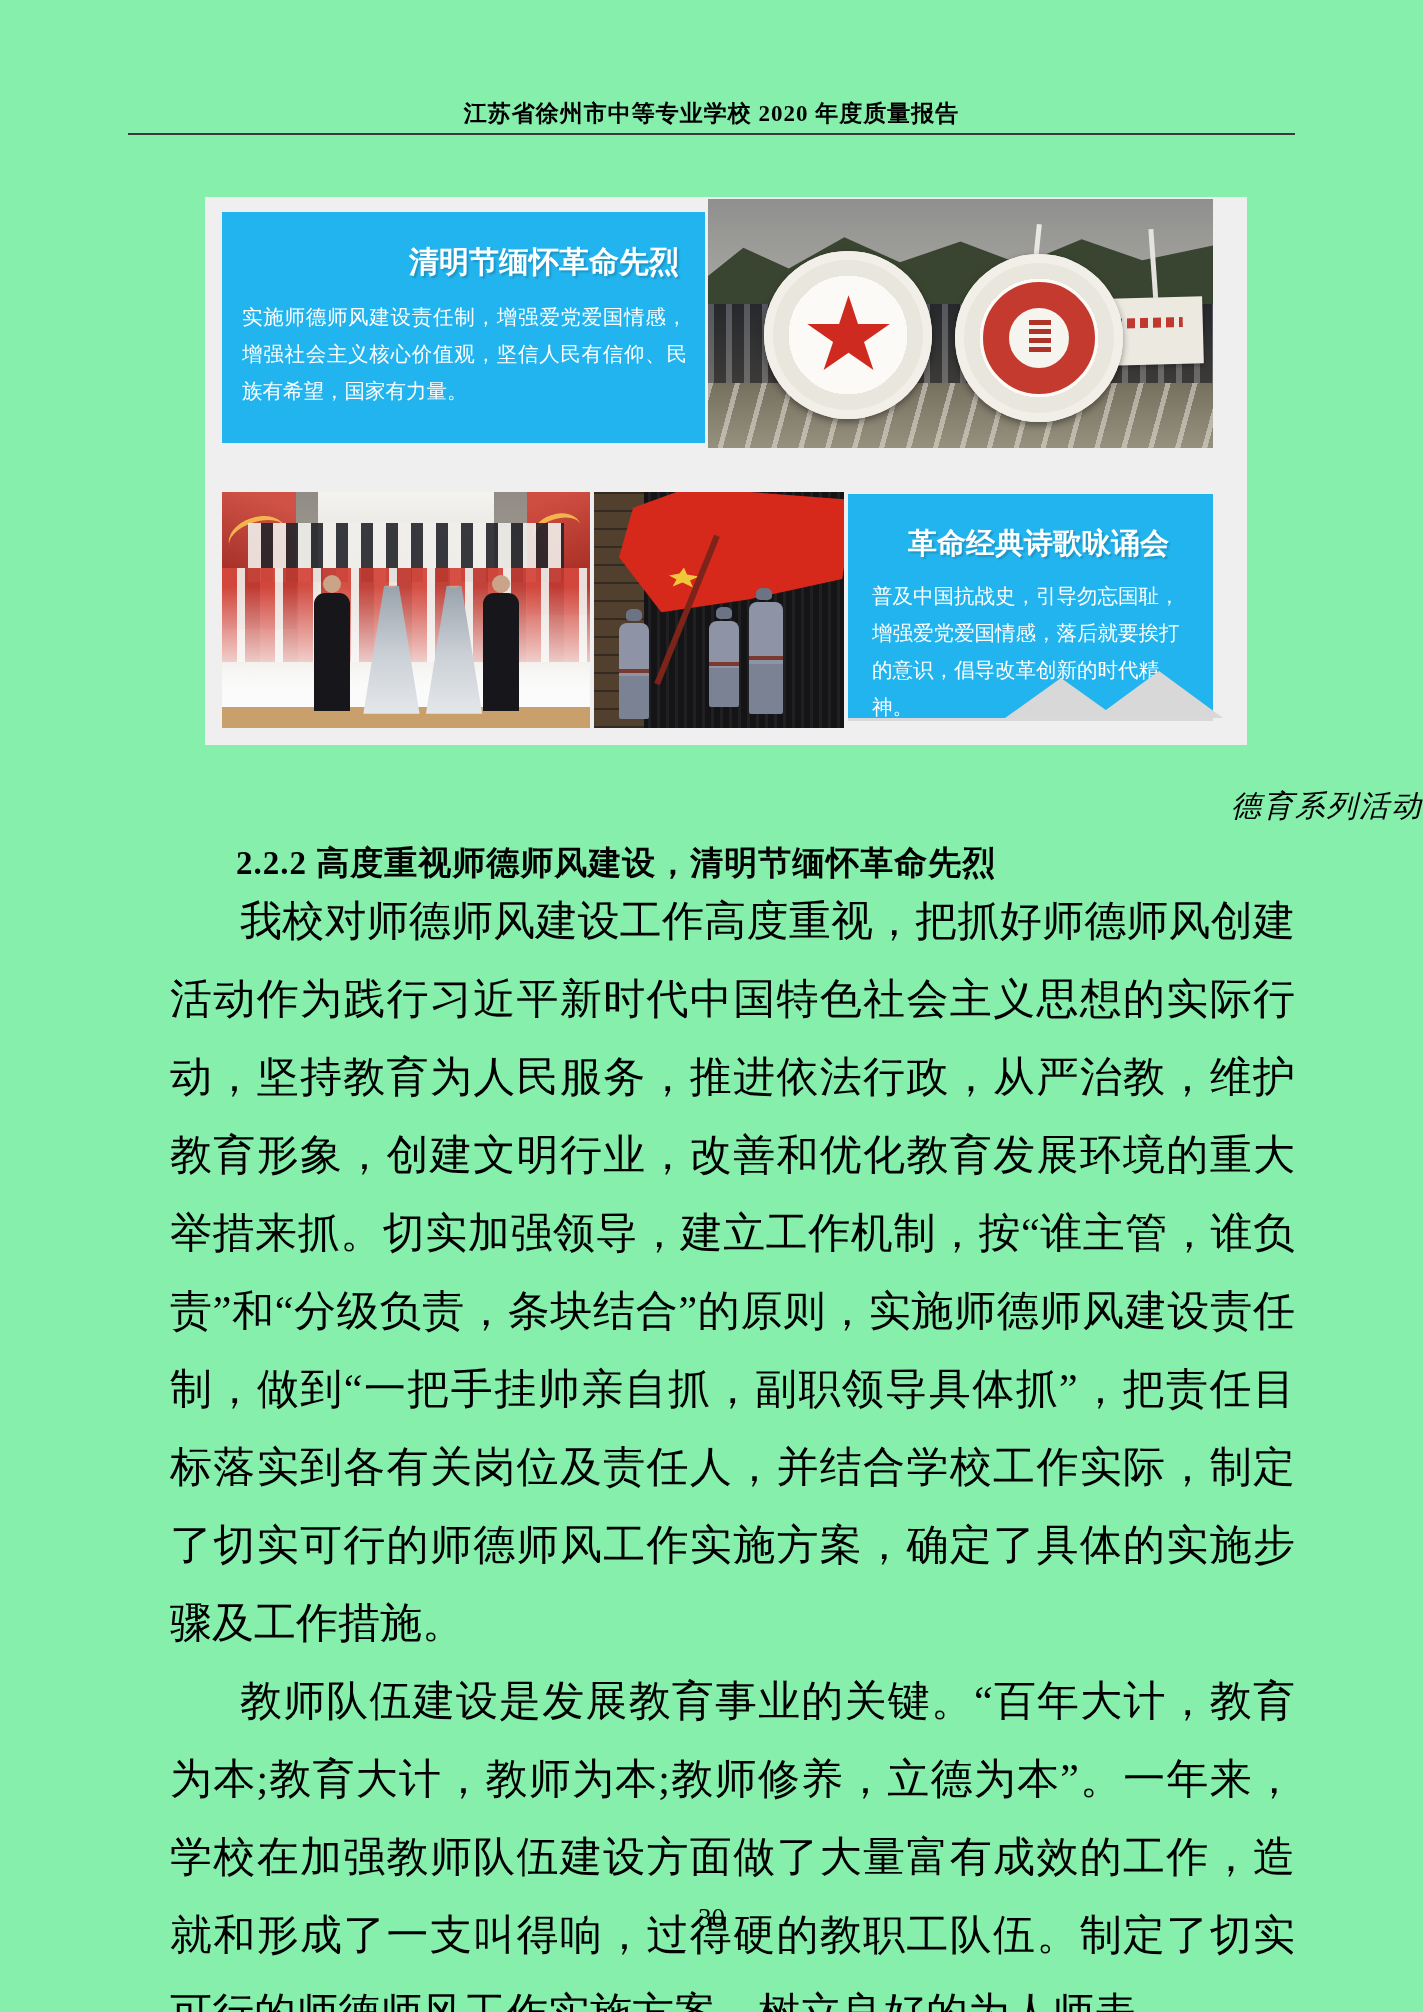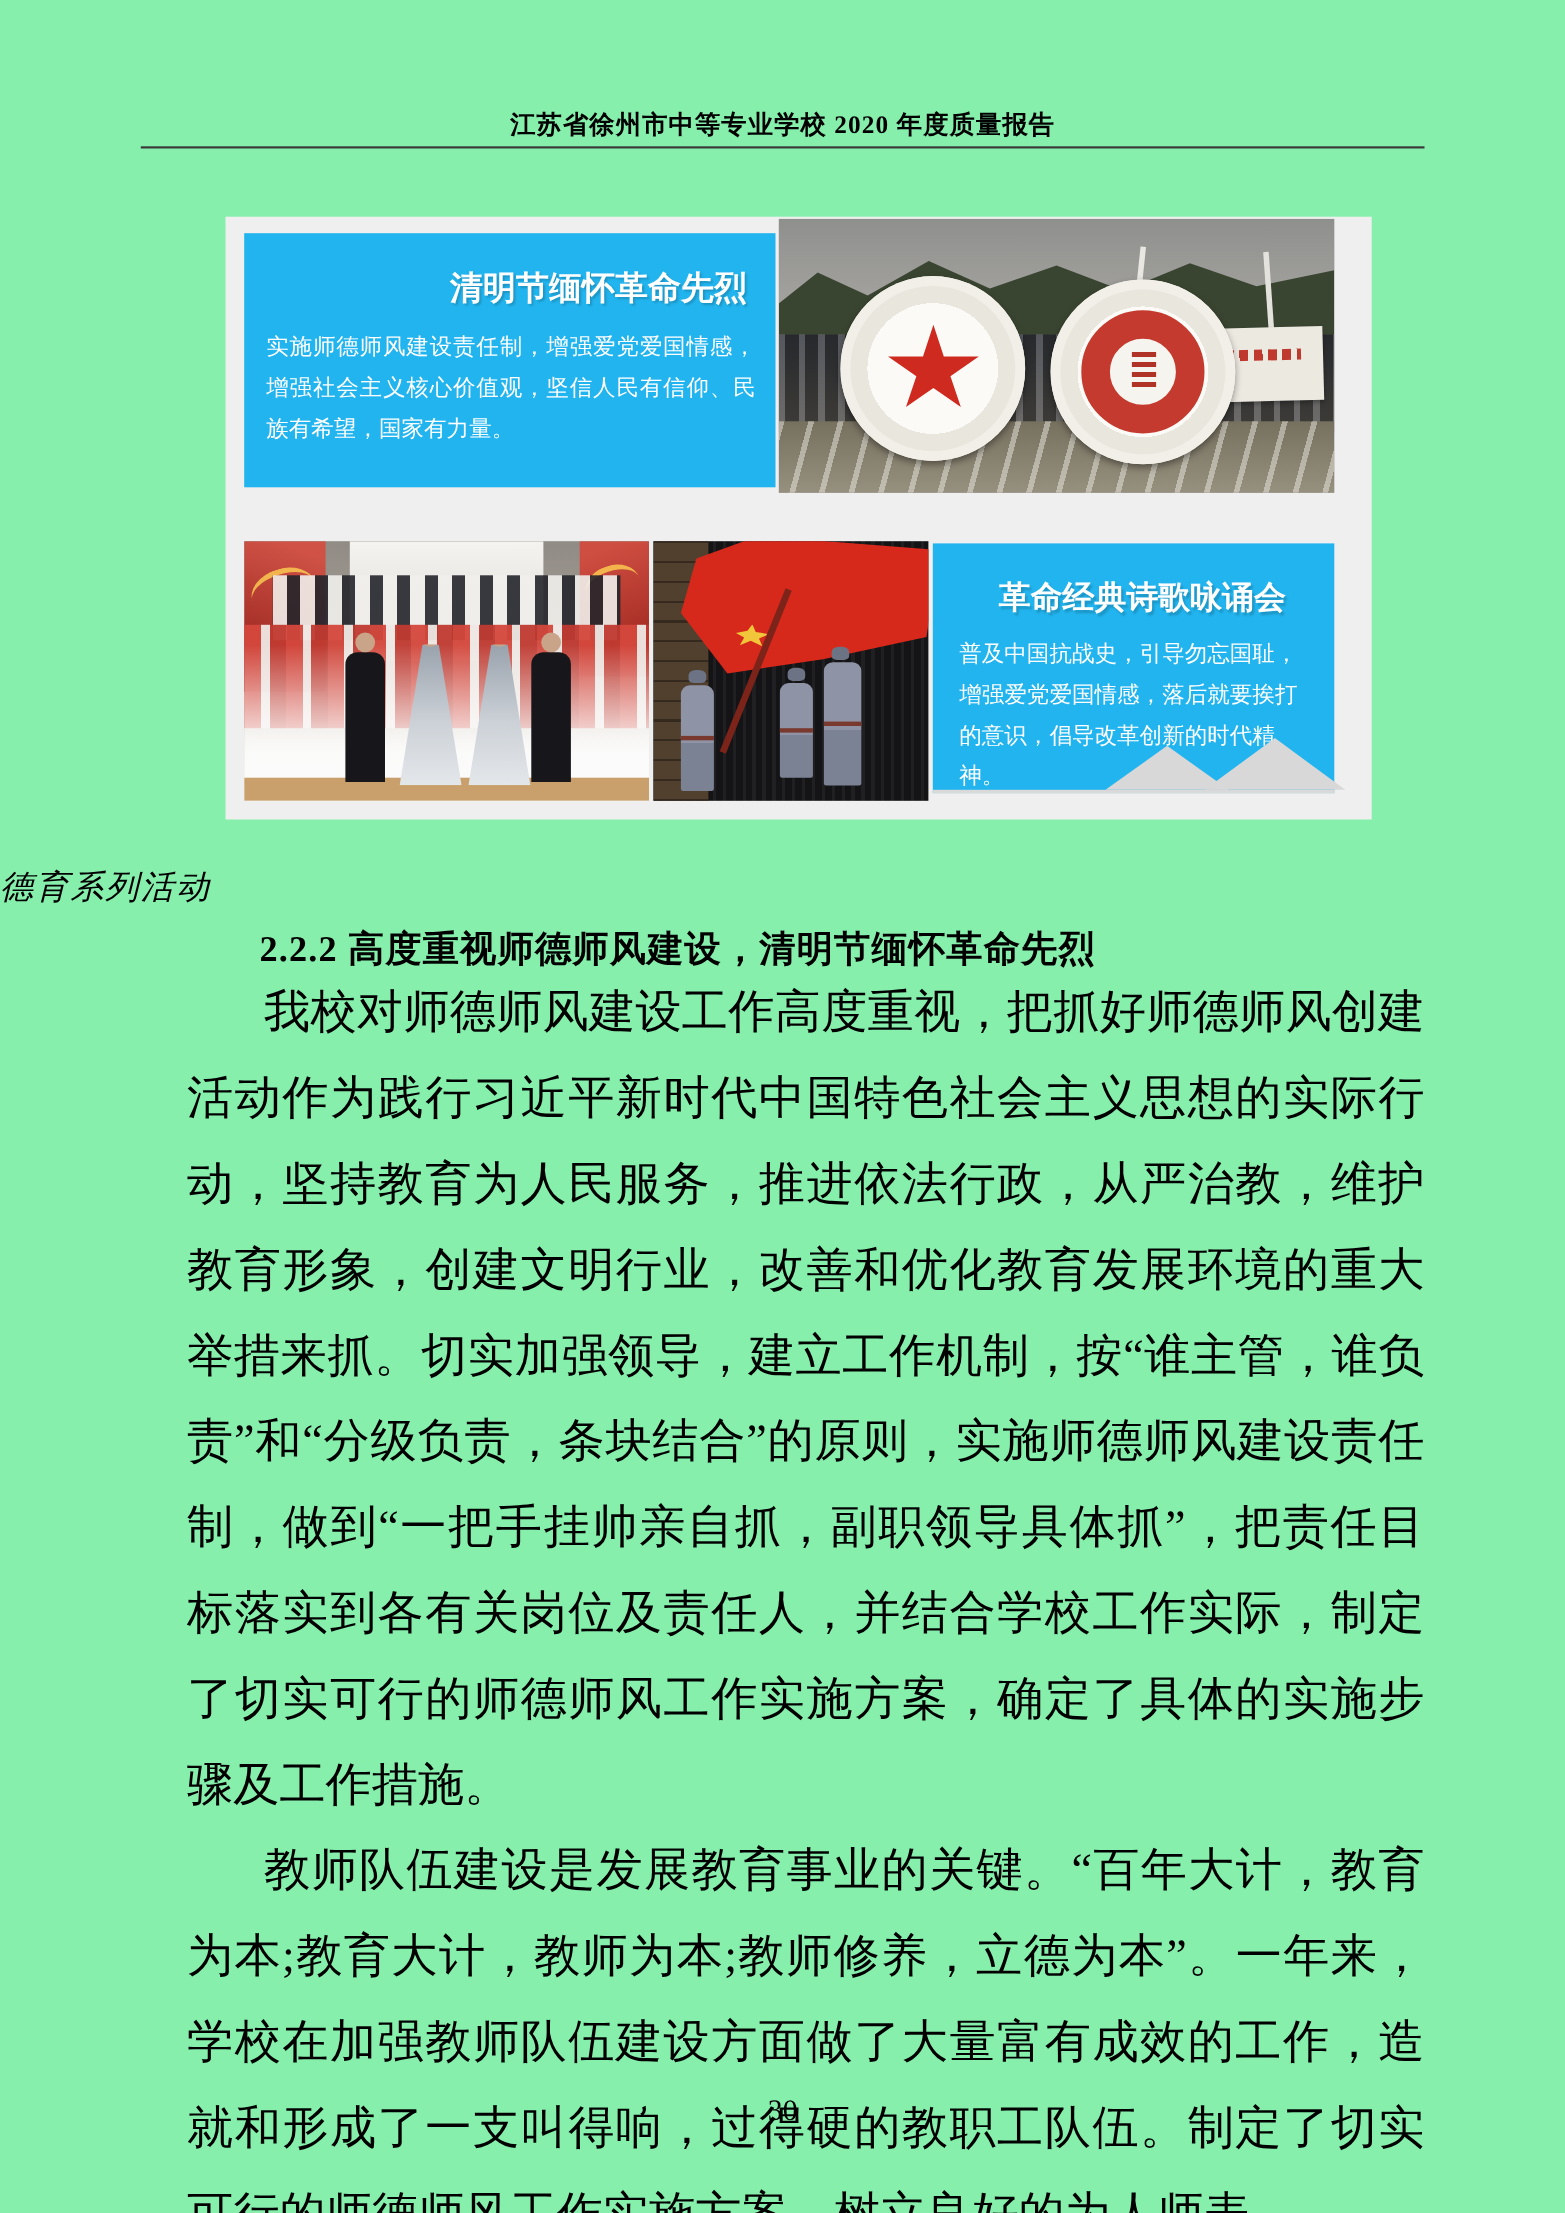--- a/index.html
+++ b/index.html
@@ -16,21 +16,21 @@
     position:absolute;top:133px;left:128px;width:1167px;height:0;
     border-top:2px solid #3a3a3a;
   }
   
   .figure-area{
     position:absolute;left:205px;top:197px;width:1042px;height:548px;
     background:var(--color-panel_gray,#EFEFEF);
   }
   .blue-panel{
     position:absolute;background:var(--color-panel_blue,#22B4EE);color:#fff;
-    font-family:Liberation Mono, monospace;box-sizing:border-box;
+    font-family:Liberation Serif, serif;box-sizing:border-box;
   }
   .blue-panel-top{left:17px;top:15px;width:483px;height:231px;}
   .blue-panel-top .panel-title{
     margin:30px 26px 0 0;text-align:right;font-size:30px;font-weight:bold;
     text-shadow:2px 2px 2px rgba(0,0,0,.18);
   }
   .blue-panel-top .panel-body{
     margin:16px 18px 0 20px;font-size:20.5px;line-height:37px;text-align:justify;
   }
   .blue-panel-bottom{
@@ -107,21 +107,21 @@
     clip-path:polygon(0 40%,35% 30%,50% 0,60% 35%,100% 45%,70% 65%,80% 100%,45% 75%,12% 95%,25% 60%);}
   .pf-pole{position:absolute;left:36%;top:16%;width:6px;height:160px;background:#7c231a;transform:rotate(22deg);}
   .pf-soldier{position:absolute;width:30px;background:linear-gradient(180deg,#8e94a5 0 55%,#7b8294 55%);border-radius:8px 8px 2px 2px;}
   .pf-soldier::before{content:"";position:absolute;left:7px;top:-14px;width:16px;height:12px;border-radius:40% 40% 30% 30%;background:#6c7385;}
   .pf-soldier::after{content:"";position:absolute;left:0;top:48%;width:100%;height:4px;background:#79392e;}
   .pf-soldier-1{left:10%;bottom:4%;height:96px;}
   .pf-soldier-2{left:46%;bottom:9%;height:86px;}
   .pf-soldier-3{left:62%;bottom:6%;height:112px;width:34px;}
   
   .figure-caption{
-    position:absolute;top:786px;left:0;width:100%;text-align:left;
+    position:absolute;top:786px;left:0;width:100%;text-align:right;
     font-size:30px;font-style:italic;letter-spacing:2px;
   }
   .section-heading{
     position:absolute;left:236px;top:841px;margin:0;
     font-size:33px;font-weight:bold;letter-spacing:1px;white-space:nowrap;
   }
   .body-text{
     position:absolute;left:170px;top:882px;width:1125px;
     font-size:42px;line-height:78px;text-align:justify;
   }

